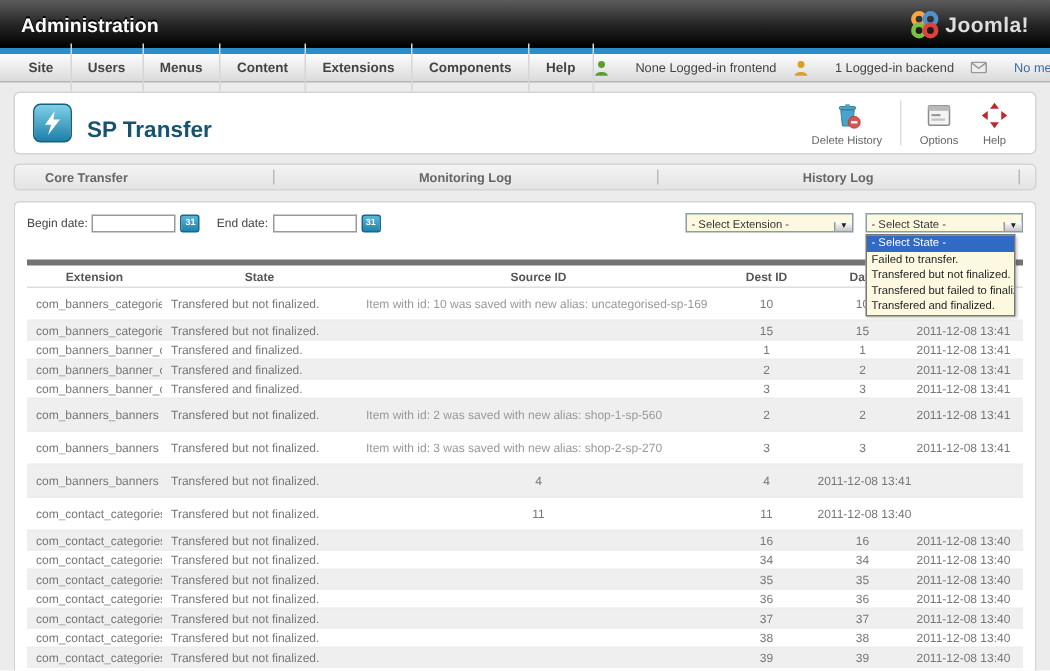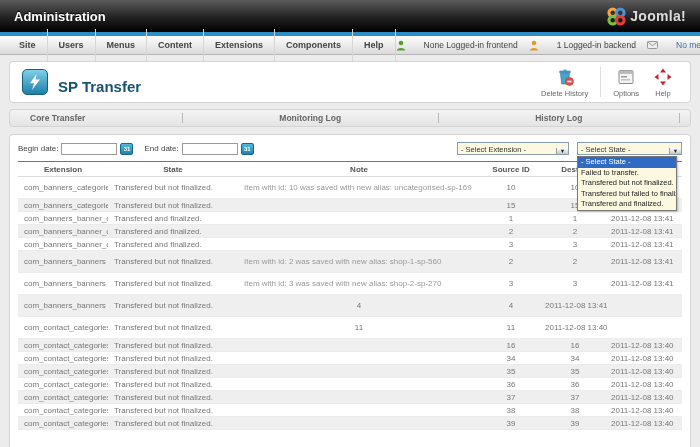--- a/index.html
+++ b/index.html
@@ -58,21 +58,21 @@
   .select .arrow { width:12px; background:linear-gradient(#fefefe,#c6c6c6); border-left:1px solid #999;
     display:flex; align-items:center; justify-content:center; font-size:5.5px; color:#222; }
   .sel-ext { width:112px; margin-right:8px; }
   .sel-state { width:105px; }
   .optlist { position:absolute; top:21px; right:13px; width:100px; background:#fcf9e0;
     border:1px solid #777; z-index:20; box-shadow:1px 1px 2px rgba(0,0,0,.25); }
   .opt { font-size:7.5px; color:#222; padding:1px 3px; line-height:8.5px; white-space:nowrap;
     overflow:hidden; cursor:pointer; }
   .opt.selected { background:#316ac5; color:#fff; }
   
-  .logtable { margin:0 8px; border-top:1px solid #737373; }
+  .logtable { margin:12px 8px; border-top:4px solid #737373; }
   .thead, .trow { display:grid; grid-template-columns:90px 130px 242px 62px 66px 68px; align-items:center; }
   .thead { height:15px; border-bottom:1px solid #ddd; }
   .th { font-size:8px; font-weight:bold; color:#555; text-align:center; cursor:pointer; white-space:nowrap; }
   .trow { border-bottom:1px solid #ececec; }
   .trow.alt { background:#efefef; }
   .trow.tall { height:22px; } .trow.short { height:13px; }
   .td { font-size:8px; color:#777; padding:0 3px; white-space:nowrap; overflow:hidden; }
   .td.left { text-align:left; padding-left:6px; }
   .td.note { color:#999; }
   .td.center { text-align:center; }
@@ -228,21 +228,20 @@
         <div class="opt">Transfered but not finalized.</div>
         <div class="opt">Transfered but failed to finalize.</div>
         <div class="opt">Transfered and finalized.</div>
       </div>
   </div>
 
   <div class="logtable">
     <div class="thead" id="thead">
         <span class="th">Extension</span>
         <span class="th">State</span>
-        <span class="th">Note</span>
         <span class="th">Source ID</span>
         <span class="th">Dest ID</span>
         <span class="th">Date</span>
       </div>
     <div id="tbody">
         <div class="trow tall">
           <span class="td left">com_banners_categories</span>
           <span class="td left">Transfered but not finalized.</span>
           <span class="td left note">Item with id: 10 was saved with new alias: uncategorised-sp-169</span>
           <span class="td center">10</span>

